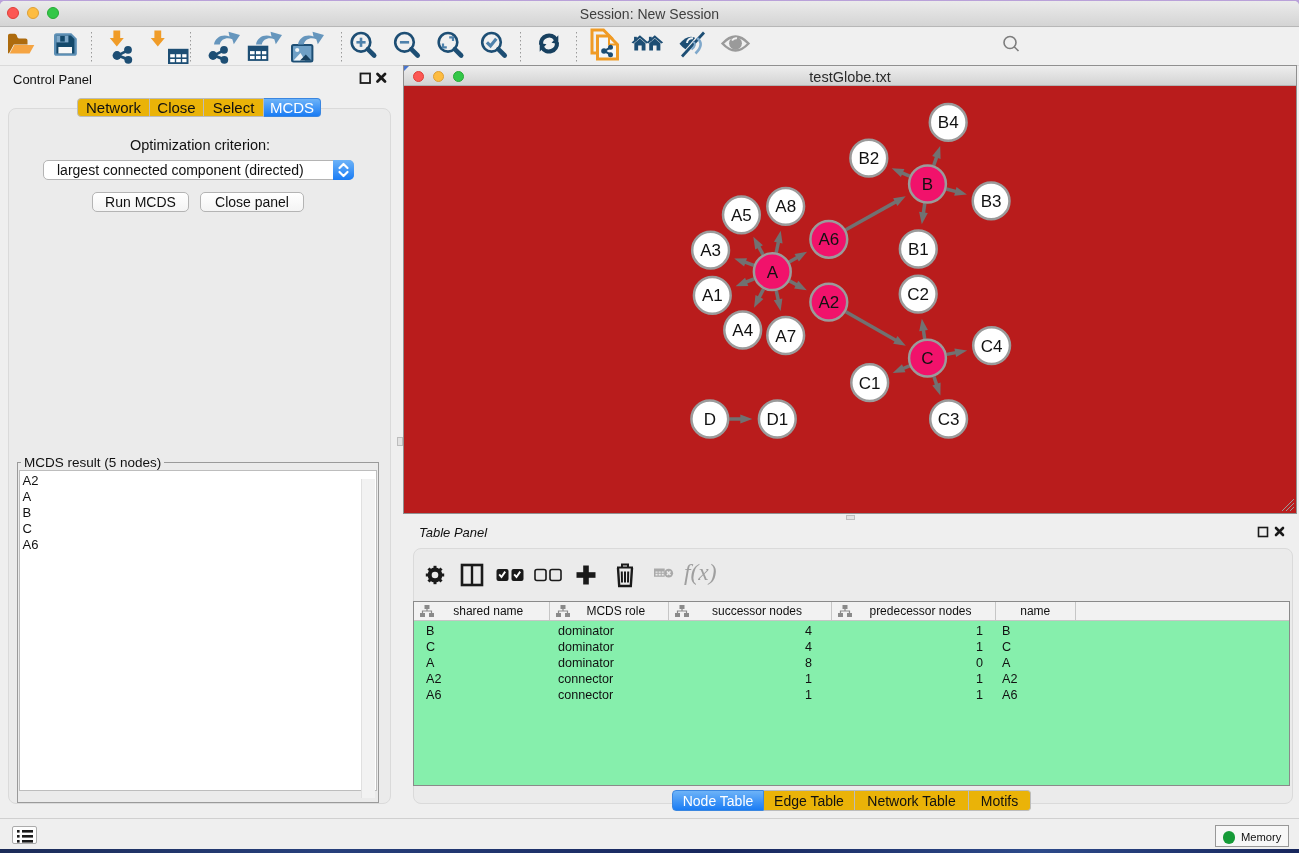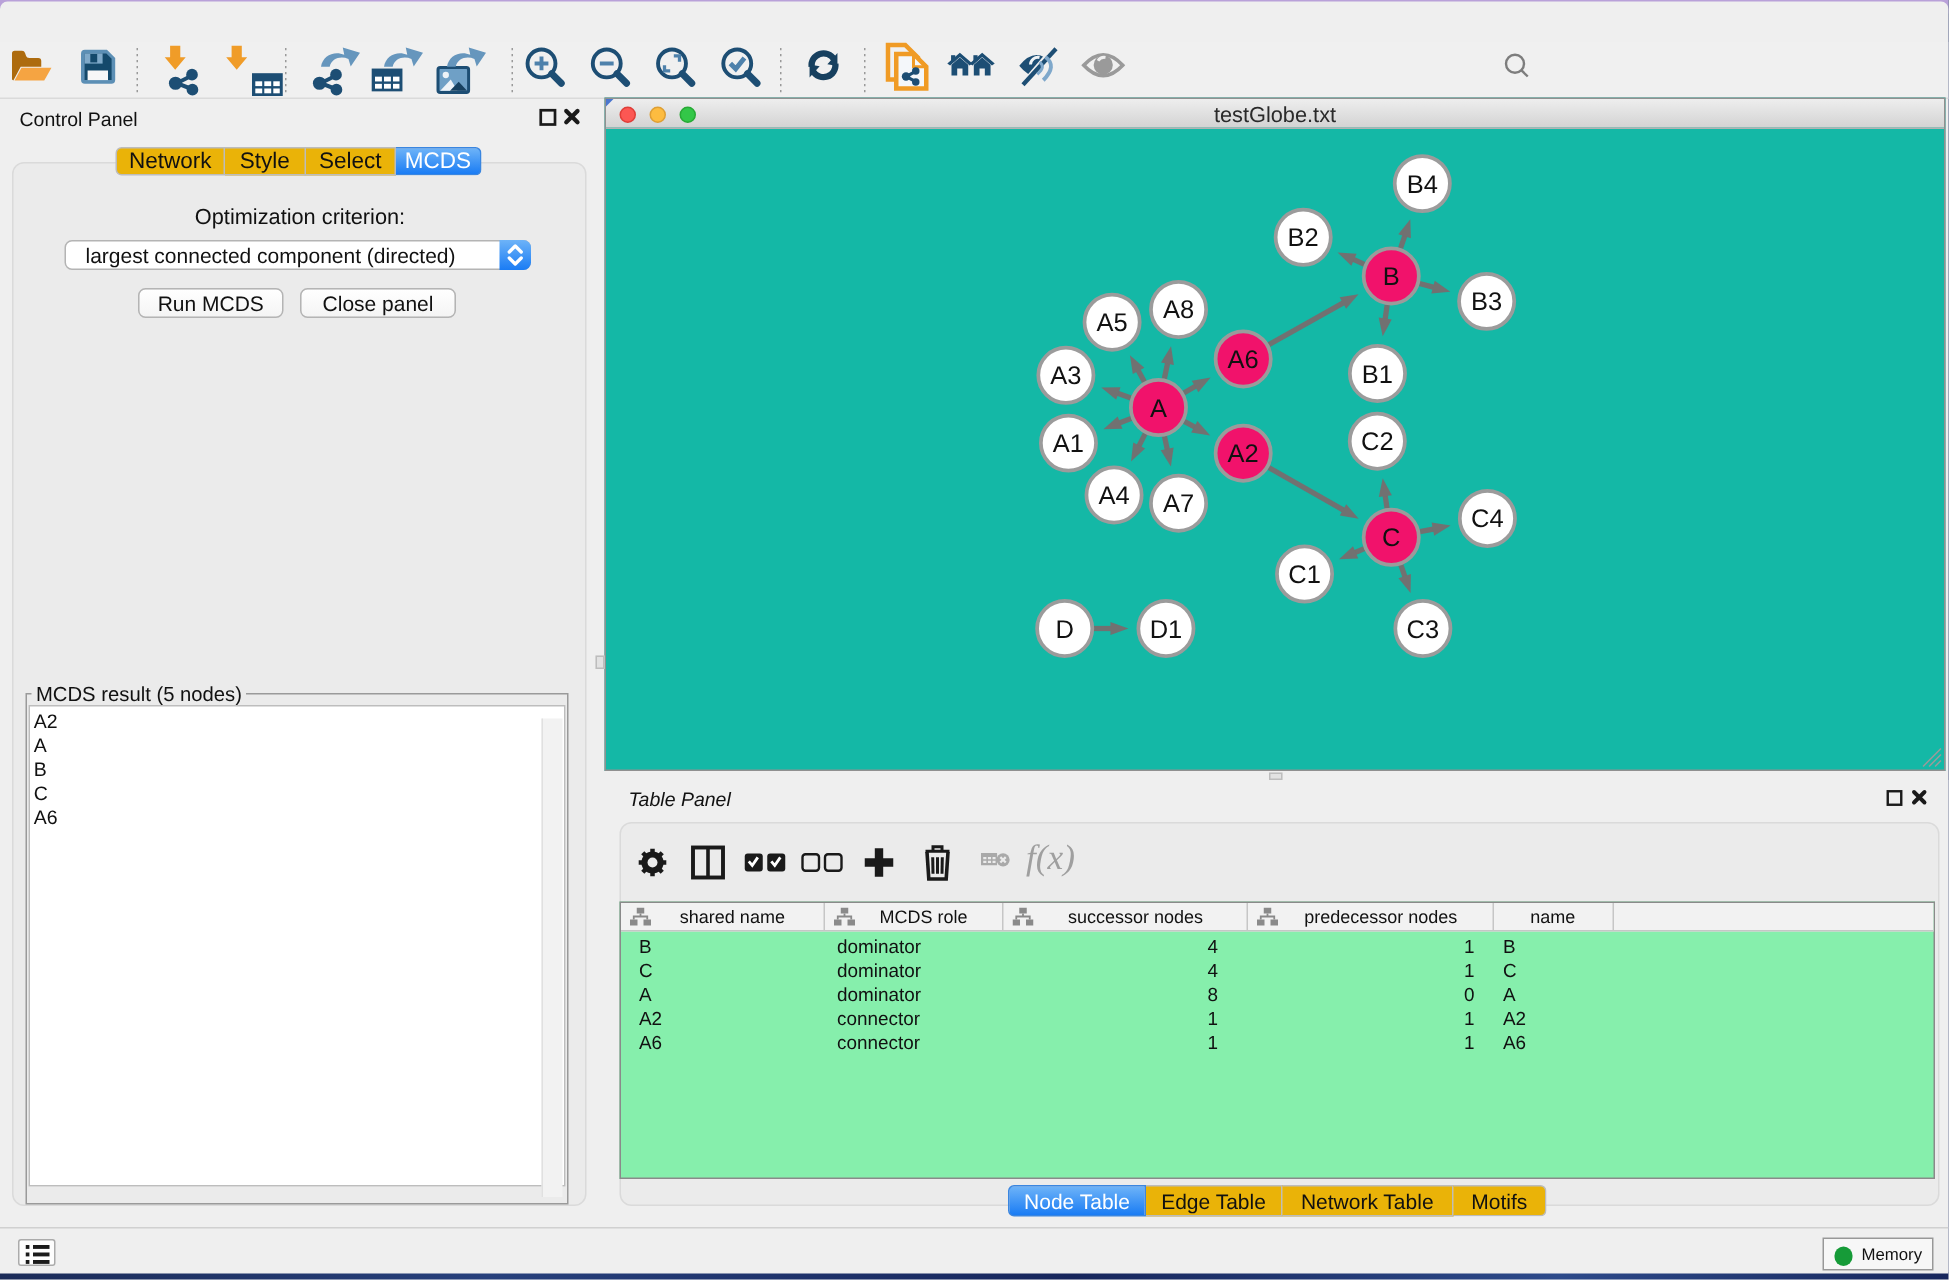--- a/index.html
+++ b/index.html
@@ -25,21 +25,21 @@
   .seg.sel { background:linear-gradient(#6db3f8,#1a7cf4); color:#fff; border-color:#3a86e0; }
   #opt-label { position:absolute; left:0; top:71px; width:400px; text-align:center; font-size:14.5px; color:#111; }
   #dropdown { position:absolute; left:43px; top:94px; width:311px; height:20px; background:#fff; border:1px solid #b4b4b4; border-radius:5px; font-size:14px; color:#111; line-height:19px; padding-left:13px; }
   #dd-step { position:absolute; right:-1px; top:-1px; width:21px; height:20px; border-radius:0 5px 5px 0; background:linear-gradient(#6db3f8,#1a7cf4); }
   .btn { position:absolute; height:20px; background:linear-gradient(#ffffff,#f4f4f4); border:1px solid #b4b4b4; border-radius:5px; font-size:14px; color:#111; text-align:center; line-height:18px; }
   #fieldset { position:absolute; left:17px; top:396px; width:362px; height:341px; border:1px solid #9a9a9a; }
   #fs-legend { position:absolute; left:3px; top:-8px; background:#ebebeb; padding:0 3px; font-size:13.5px; color:#111; }
   #fs-list { position:absolute; left:1px; top:7px; width:358px; height:321px; background:#fff; border:1px solid #bdbdbd; font-size:13px; color:#111; padding:2px 0 0 2.5px; line-height:16px; }
   #fs-scroll { position:absolute; right:1px; top:8px; width:14px; height:319px; background:#f2f2f2; border-left:1px solid #e0e0e0; }
   
-  #netwin { position:absolute; left:403px; top:64px; width:894px; height:449px; background:#14b8a6; border:1px solid #909090; }
+  #netwin { position:absolute; left:403px; top:64px; width:894px; height:449px; background:#b91c1c; border:1px solid #909090; }
   #net-titlebar { position:absolute; left:0; top:0; width:892px; height:20px; background:linear-gradient(#eeeeee,#d3d3d3); border-bottom:1px solid #b2b2b2; }
   #net-titlebar .tl { width:11px; height:11px; top:5px; }
   #net-title-text { position:absolute; top:2.5px; left:0; width:100%; text-align:center; font-size:14.5px; color:#2a2a2a; }
   
   #tpanel { position:absolute; left:403px; top:519px; width:896px; height:298px; background:#efefef; }
   #tp-title { position:absolute; left:16px; top:5px; font-size:13px; color:#111;font-style:italic; }
   #tp-inner { position:absolute; left:10px; top:28px; width:880px; height:256px; background:#ebebeb; border:1px solid #dadada; border-radius:8px; }
   #tp-toolbar { position:absolute; left:10px; top:29px; width:880px; height:46px; }
   #tbl { position:absolute; left:10px; top:81px; width:877px; height:185px; background:#86efac; border:1px solid #8a8a8a; }
   #tbl-header { position:absolute; left:0; top:0; width:875px; height:19px; background:#f2f2f2; border-bottom:1px solid #c6c6c6; font-size:12px; color:#111; }
@@ -49,20 +49,26 @@
   #tp-tabs { position:absolute; left:269px; top:270px; height:21px; display:flex; font-size:14px; }
   
   #statusbar { position:absolute; left:0; top:817px; width:1299px; height:31px; background:#efefef; border-top:1px solid #d0d0d0; }
   #listbtn { position:absolute; left:12px; top:7px; width:25px; height:18px; background:#fdfdfd; border:1px solid #ababab; border-radius:2px; }
   #membtn { position:absolute; left:1215px; top:6px; width:74px; height:22px; background:#f7f7f7; border:1px solid #989898; font-size:11.2px; color:#111; }
 </style>
 </head>
 <body>
 <div id="desktop-top"></div>
 <div id="mainwin">
+  <div id="titlebar">
+    <div class="tl tl1"></div>
+      <div class="tl tl2"></div>
+      <div class="tl tl3"></div>
+    <div id="title-text">Session: New Session</div>
+  </div>
   <div id="toolbar">
 <svg width="1299" height="38" style="position:absolute;left:0;top:0;">
 
 <g stroke="#9a9a9a" stroke-width="1" stroke-dasharray="1.5,2.5">
 <line x1="91.5" y1="4" x2="91.5" y2="34"></line>
           <line x1="190.5" y1="4" x2="190.5" y2="34"></line>
 <line x1="341.5" y1="4" x2="341.5" y2="34"></line>
           <line x1="520.5" y1="4" x2="520.5" y2="34"></line>
 <line x1="576.5" y1="4" x2="576.5" y2="34"></line>
 </g>
@@ -216,21 +222,21 @@
 <svg width="403" height="24" style="position:absolute;left:0;top:3px;">
         <rect x="360.5" y="4.5" width="9.5" height="9.5" fill="none" stroke="#1a1a1a" stroke-width="1.8"></rect>
         <g stroke="#1a1a1a" stroke-width="2.8" stroke-linecap="round">
           <line x1="377.5" y1="5" x2="385" y2="12.5"></line>
           <line x1="385" y1="5" x2="377.5" y2="12.5"></line>
         </g>
       </svg>
     <div id="cp-inner"></div>
     <div id="cp-tabs">
       <div class="seg first" style="width:73px;">Network</div>
-      <div class="seg" style="width:54px;">Style</div>
+      <div class="seg" style="width:54px;">Close</div>
       <div class="seg" style="width:60px;">Select</div>
       <div class="seg sel last" style="width:57px;">MCDS</div>
     </div>
     <div id="dropdown">largest connected component (directed)
       <div id="dd-step">
           <svg width="21" height="20" style="position:absolute;left:0;top:0;">
             <path d="M6.5 8 L10.5 4 L14.5 8" fill="none" stroke="#ffffff" stroke-width="2.2" stroke-linecap="round" stroke-linejoin="round"></path>
             <path d="M6.5 12 L10.5 16 L14.5 12" fill="none" stroke="#ffffff" stroke-width="2.2" stroke-linecap="round" stroke-linejoin="round"></path>
           </svg>
         </div>

